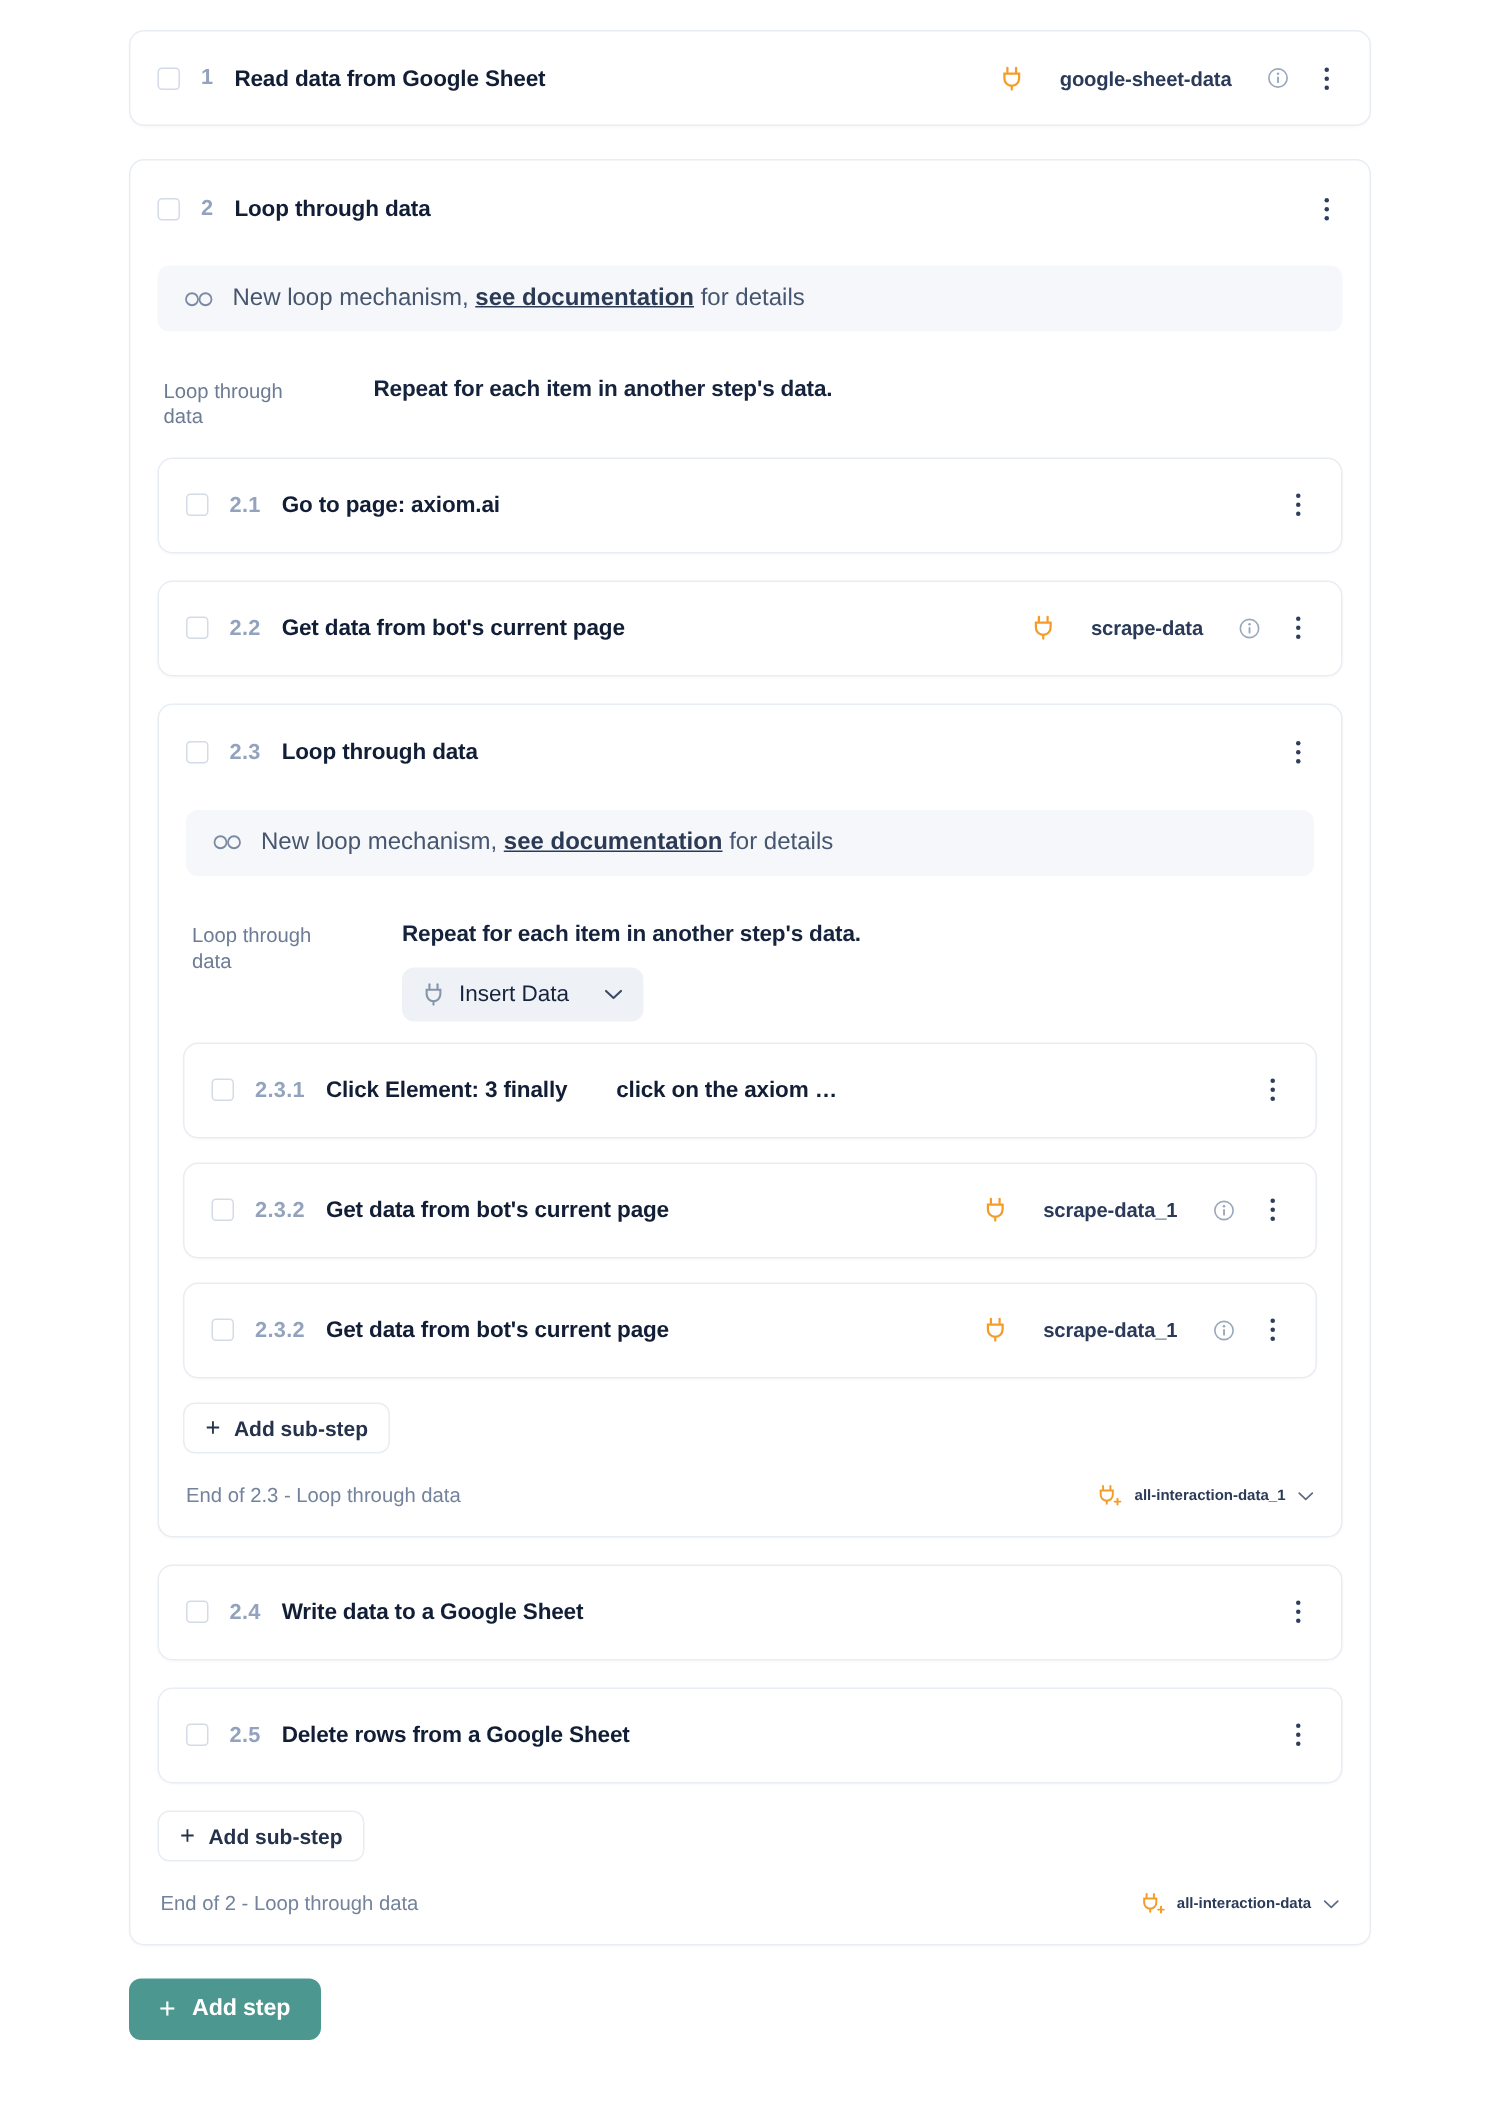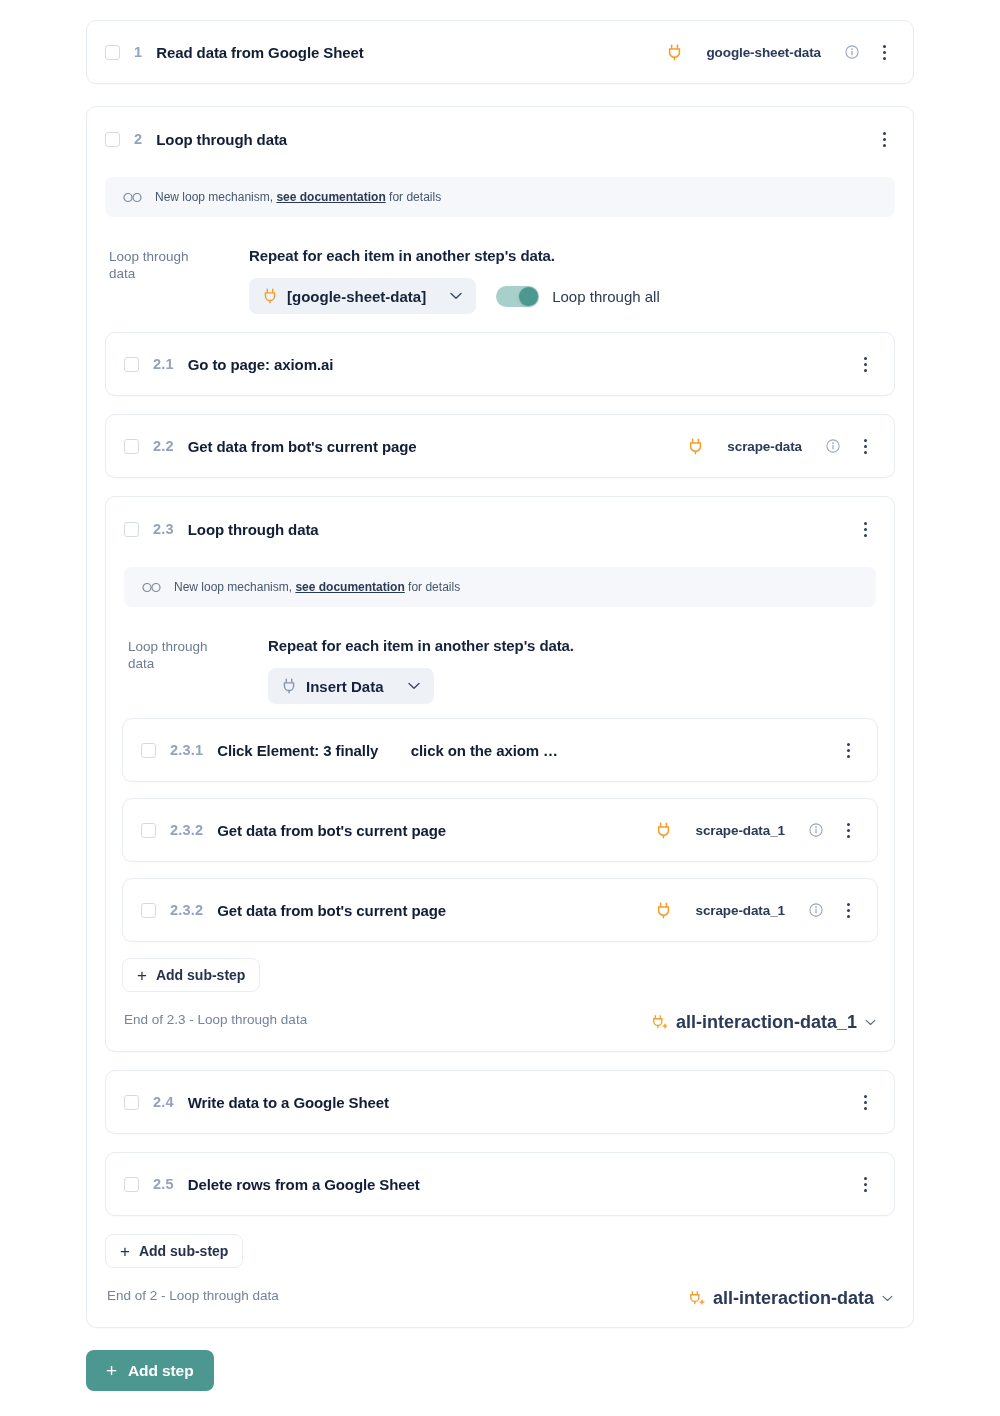--- a/index.html
+++ b/index.html
@@ -40,36 +40,36 @@
   
   svg { display: block; }
 
   
   .loop-card { margin-top: 22px; padding-bottom: 0; }
   .notice {
     margin: 6px 18px 0 18px;
     background: #f5f7fa; border-radius: 8px;
     display: flex; align-items: center; gap: 13px;
     padding: 13px 18px;
-    font-size: 12px; color: #46566f;
+    font-size: 16px; color: #46566f;
   }
   .notice a { color: #2b3a55; font-weight: 700; text-decoration: underline; }
   .loop-config { display: flex; padding: 30px 18px 0 22px; }
   .loop-label { width: 108px; flex: 0 0 108px; font-size: 13.5px; color: #6c7c95; line-height: 1.25; padding-top: 2px; }
   .loop-body { flex: 1; margin-left: 32px; }
   .loop-head { font-size: 15px; font-weight: 700; color: #16233d; letter-spacing: -.1px; }
   .loop-controls { display: flex; align-items: center; gap: 20px; margin-top: 14px; }
   .sel {
     display: inline-flex; align-items: center; gap: 10px;
     background: #eef1f6; border-radius: 8px;
     height: 36px; padding: 0 14px;
     font-size: 15px; font-weight: 700; color: #17233c;
   }
   .sel .chev { margin-left: 14px; }
-  .sel.plain { font-weight: 700; }
+  .sel.plain { font-weight: 400; }
   .toggle-wrap { display: flex; align-items: center; gap: 13px; }
   .toggle {
     width: 43px; height: 21px; border-radius: 11px;
     background: #a8d0cb; position: relative; flex: 0 0 43px;
   }
   .toggle::after {
     content: ""; position: absolute; right: 1px; top: 1px;
     width: 19px; height: 19px; border-radius: 50%;
     background: #4c9891; box-shadow: 0 1px 3px rgba(0,0,0,.18);
   }
@@ -90,21 +90,21 @@
     font-size: 14px; font-weight: 700; color: #25324b;
   }
   .addbtn .plus { font-size: 17px; font-weight: 500; line-height: 1; color: #25324b; }
 
   .endbar {
     display: flex; 
     padding: 20px 2px 18px 2px;
     font-size: 13.5px; color: #73839c;
   }
   .endbar .out { display: flex; align-items: center; gap: 8px; }
-  .endbar .out .lbl { font-size: 18px; color: #2a3a58; font-weight: 700; }
+  .endbar .out .lbl { font-size: 10px; color: #2a3a58; font-weight: 700; }
 
   .addstep {
     display: inline-flex; align-items: center; gap: 11px;
     background: #4c9891; color: #fff; border: none;
     border-radius: 8px; height: 41px; padding: 0 20px;
     font-size: 15.5px; font-weight: 700; margin-top: 22px;
     letter-spacing: -.1px;
   }
   .addstep .plus { font-size: 19px; font-weight: 500; line-height: 1; }
 </style>
@@ -176,44 +176,20 @@
         <span>New loop mechanism,</span>
         <a href="#">see documentation</a>
         <span>for details</span>
       </span>
     </div>
 
     <div class="loop-config">
       <div class="loop-label">Loop through data</div>
       <div class="loop-body">
         <div class="loop-head">Repeat for each item in another step's data.</div>
-        <div class="loop-controls">
-          <div class="sel">
-            <span>
-              <svg width="14" height="16" viewBox="0 0 15 17">
-                  <g fill="none" stroke="#f59c27" stroke-width="1.5" stroke-linecap="round">
-                    <path d="M4.6 1.2v3"></path>
-                    <path d="M10.4 1.2v3"></path>
-                    <path d="M2.6 5.1h9.8v3.3a4.9 4.9 0 0 1-4.9 4.9 4.9 4.9 0 0 1-4.9-4.9z"></path>
-                    <path d="M7.5 13.3v2.4"></path>
-                  </g>
-                </svg>
-            </span>
-            <span>[google-sheet-data]</span>
-            <span class="chev">
-              <svg width="12" height="8" viewBox="0 0 12 8">
-                  <path d="M1 1.6 6 6.3l5-4.7" fill="none" stroke="#3b4a67" stroke-width="1.4" stroke-linecap="round" stroke-linejoin="round"></path>
-                </svg>
-            </span>
-          </div>
-          <div class="toggle-wrap">
-            <span class="toggle"></span>
-            <span class="toggle-lbl">Loop through all</span>
-          </div>
-        </div>
       </div>
     </div>
 
     <div class="substeps">
 
       <div class="card">
         <div class="step-row">
           <span class="cbox"></span>
           <span class="snum">2.1</span>
           <span class="stitle">Go to page: axiom.ai</span>

